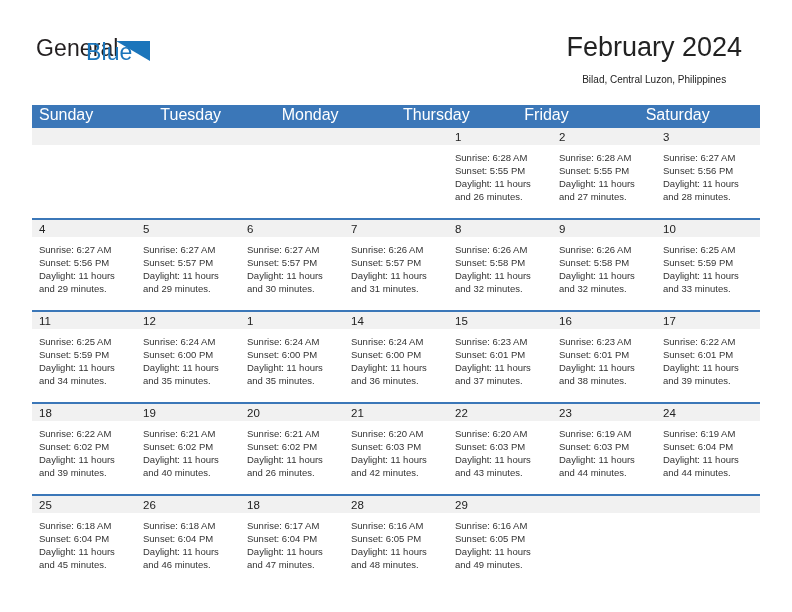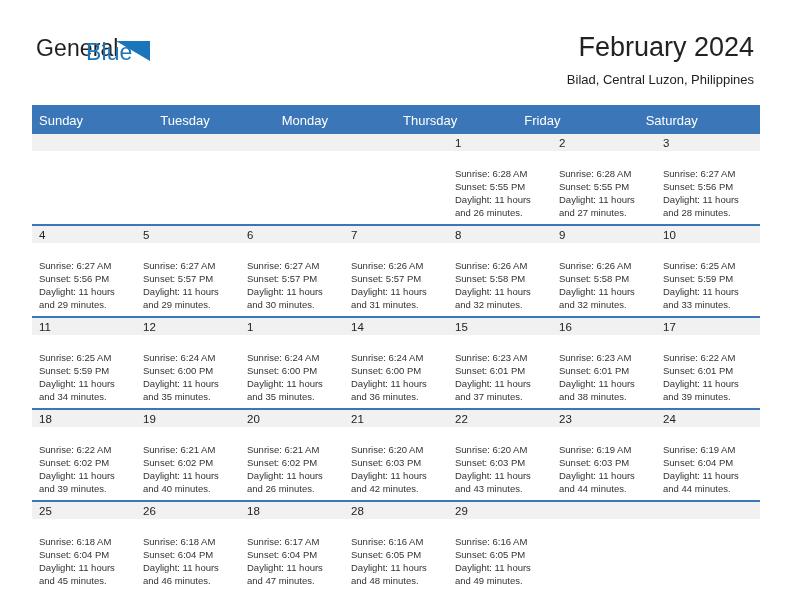--- a/index.html
+++ b/index.html
@@ -60,34 +60,34 @@
     top: 5px;
     width: 0;
     height: 0;
     border-style: solid;
     border-width: 0 34px 20px 0;
     border-color: transparent #1b75bb transparent transparent;
   }
 
   .title-block {
     position: absolute;
-    right: 38px;
+    right: 50px;
     top: 30px;
-    text-align: right;
+    text-align: center;
   }
   .cal-title {
     font-size: 27px;
     line-height: 34px;
     font-weight: normal;
     color: #222222;
     margin: 0;
     white-space: nowrap;
   }
   .cal-subtitle {
-    font-size: 13px;
+    font-size: 10px;
     line-height: 20px;
     color: #222222;
     margin: 6px 0 0 0;
     white-space: nowrap;
   }
 
   
   .calendar {
     position: absolute;
     left: 32px;
@@ -95,22 +95,22 @@
     width: 728px;
   }
   .weekday-row {
     display: flex;
     width: 100%;
     background: #3b77b8;
   }
   .weekday {
     flex: 1 1 0;
     box-sizing: border-box;
-    padding: 8px 0 4px 7px;
-    font-size: 13px;
+    padding: 2px 0 4px 7px;
+    font-size: 16px;
     line-height: 15px;
     color: #ffffff;
     white-space: nowrap;
   }
 
   .week {
     display: flex;
     width: 100%;
     border-top: 2px solid #3b77b8;
     box-sizing: border-box;
@@ -135,21 +135,21 @@
     padding: 1px 0 0 7px;
     font-size: 11.5px;
     line-height: 16px;
     color: #222222;
   }
   .day.empty .day-number {
     background: #f1f1f1;
     color: transparent;
   }
   .day-info {
-    padding: 17px 6px 0 7px;
+    padding: 7px 6px 0 7px;
     font-size: 9.5px;
     line-height: 12.9px;
     color: #333333;
   }
   .day-info div {
     white-space: nowrap;
   }
   .day-info .daylight {
     white-space: normal;
   }

